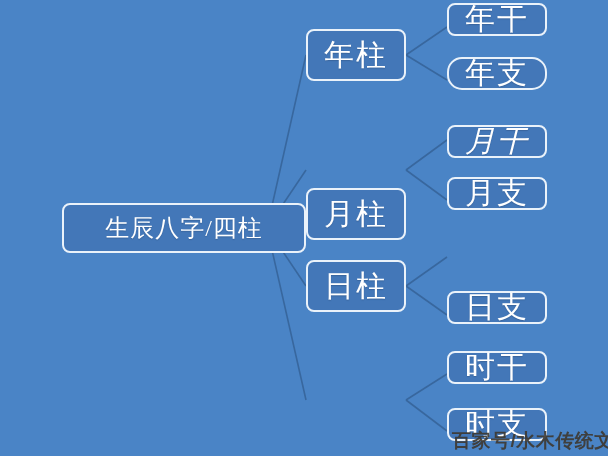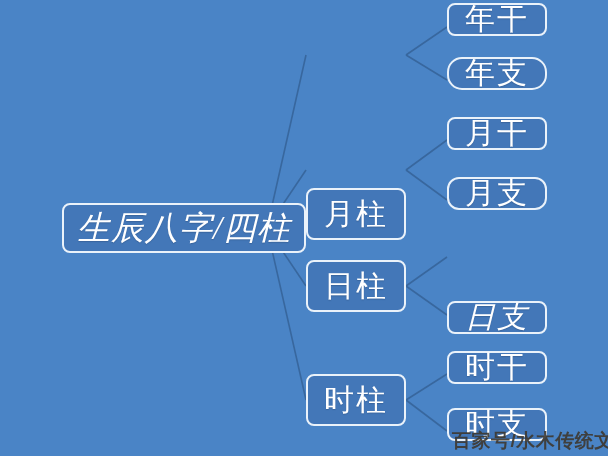--- a/index.html
+++ b/index.html
@@ -35,38 +35,37 @@
     display: flex;
     align-items: center;
     justify-content: center;
     font-size: 30px;
     letter-spacing: 2px;
     white-space: nowrap;
     text-shadow: 0 1px 1px rgba(40,70,110,0.35);
   }
   .node.root {
     left: 62px;  top: 203px;  width: 244px; height: 50px;
-    font-size: 33px;
+    font-size: 24px;
     letter-spacing: 1px;
-    font-style: italic;
   }
   .node.pillar { left: 306px; width: 100px; height: 52px; }
   .node.leaf   { left: 447px; width: 100px; height: 33px; }
 
   .p0 { top: 29px; }
   .p1 { top: 144px; margin-top: 44px; }
   .p2 { top: 260px; }
   .p3 { top: 374px; }
 
   .l0 { top: 3px; }
   .l1 { top: 57px; border-radius: 15px; }
-  .l2 { top: 117px; }
-  .l3 { top: 177px; border-radius: 12px; }
+  .l2 { top: 125px; font-style: italic; }
+  .l3 { top: 177px; }
   .l4 { top: 233px; }
-  .l5 { top: 301px; font-style: italic; }
+  .l5 { top: 291px; }
   .l6 { top: 351px; }
   .l7 { top: 408px; height: 50px; }
 
   .watermark {
     position: absolute;
     left: 452px;
     top: 428px;
     font-size: 19px;
     font-weight: bold;
     color: rgba(62, 57, 50, 0.92);
@@ -95,23 +94,23 @@
 
     <line x1="406" y1="286" x2="447" y2="257" stroke="#38679E" stroke-width="1.6"></line>
     <line x1="406" y1="286" x2="447" y2="315" stroke="#38679E" stroke-width="1.6"></line>
 
     <line x1="406" y1="400" x2="447" y2="374" stroke="#38679E" stroke-width="1.6"></line>
     <line x1="406" y1="400" x2="447" y2="431" stroke="#38679E" stroke-width="1.6"></line>
   </svg>
 
   <div class="node root">生辰八字/四柱</div>
 
+  <div class="node pillar p0">年柱</div>
   <div class="node pillar p1">月柱</div>
   <div class="node pillar p2">日柱</div>
-  <div class="node pillar p3">时柱</div>
 
   <div class="node leaf l0">年干</div>
   <div class="node leaf l1">年支</div>
   <div class="node leaf l2">月干</div>
   <div class="node leaf l3">月支</div>
   <div class="node leaf l5">日支</div>
   <div class="node leaf l6">时干</div>
   <div class="node leaf l7">时支</div>
 
   <div class="watermark">百家号/水木传统文化</div>

